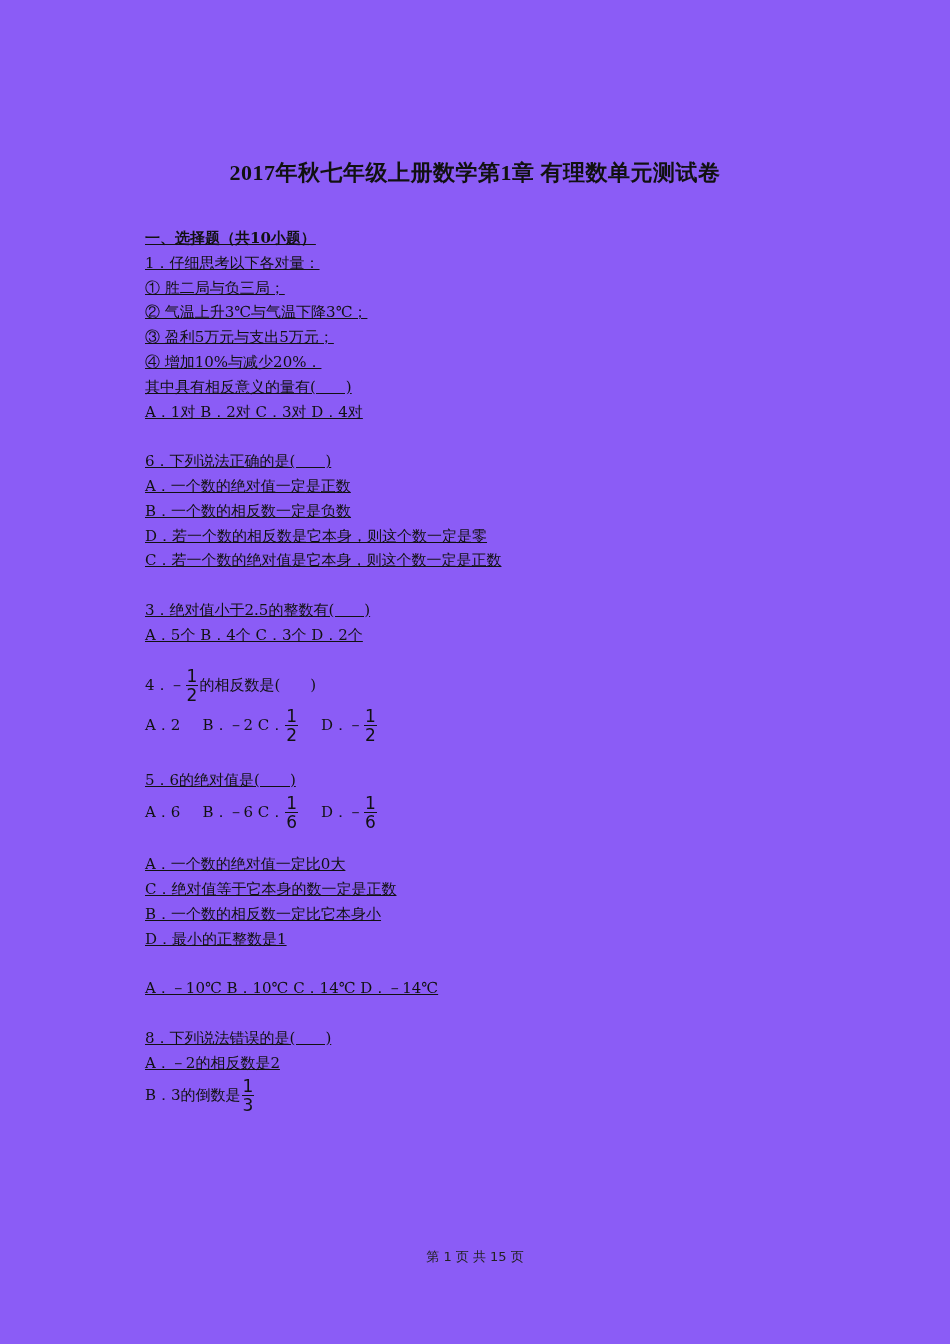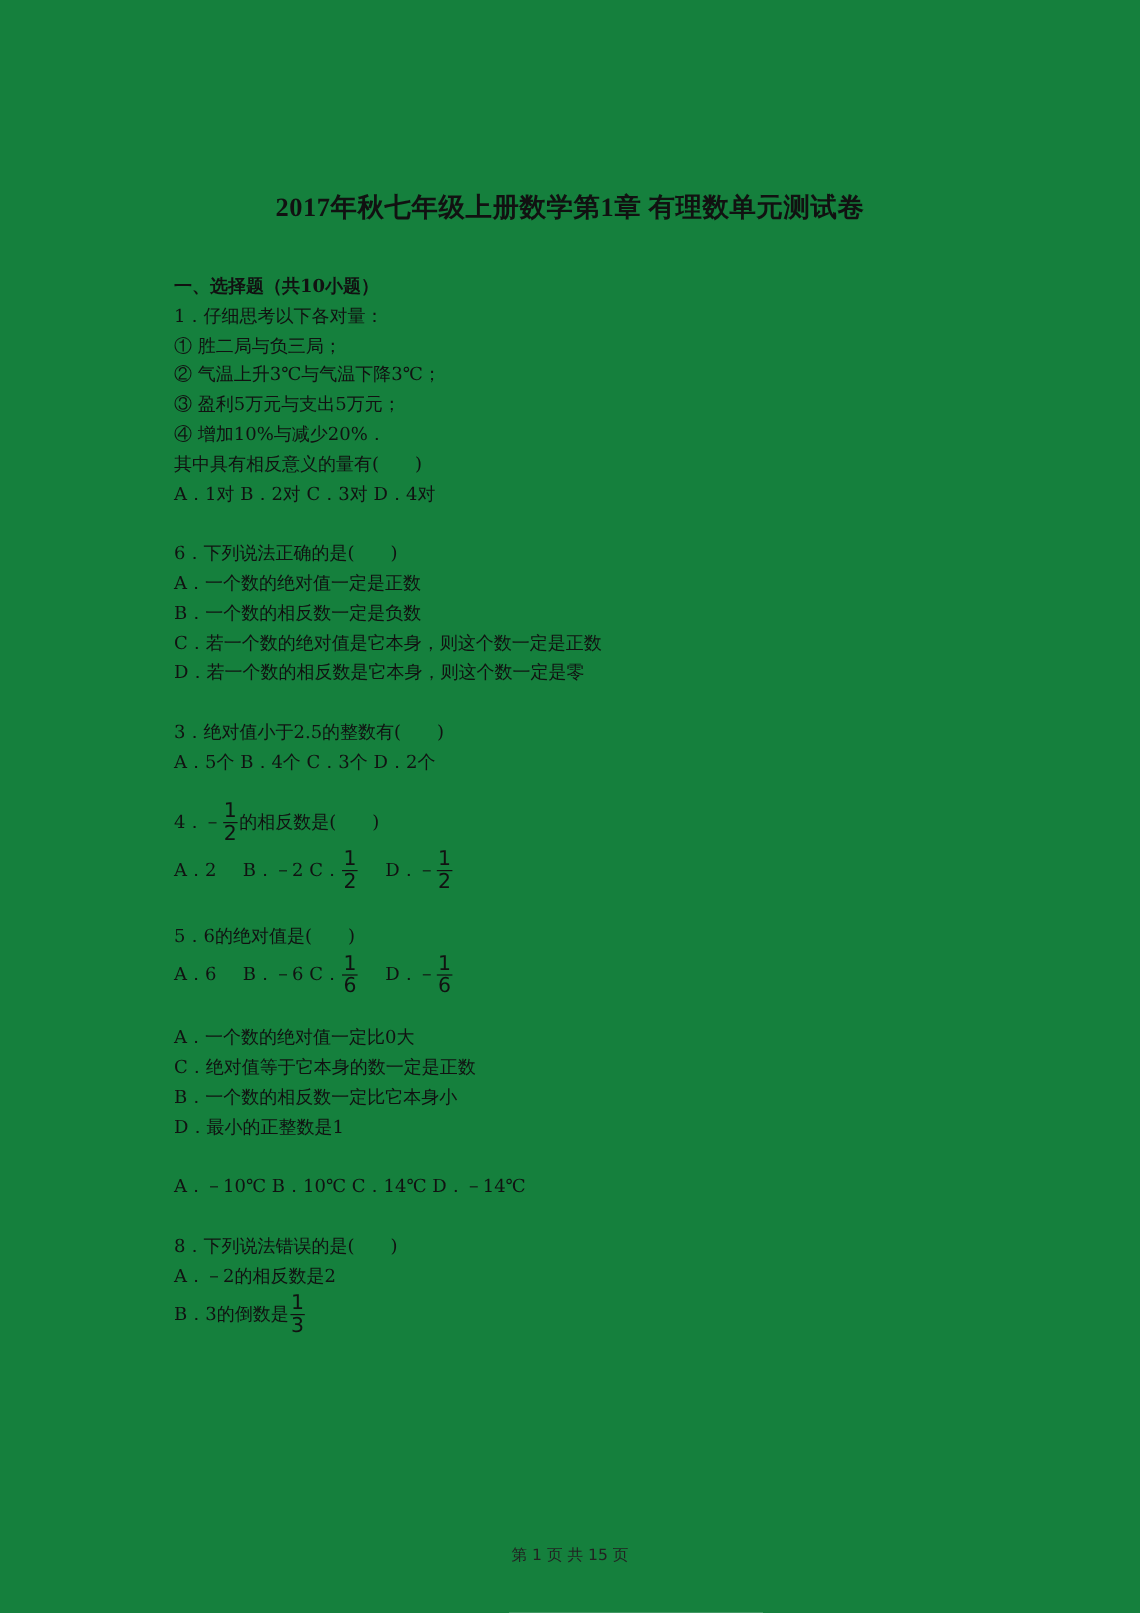--- a/index.html
+++ b/index.html
@@ -1,31 +1,31 @@
 <!DOCTYPE html>
 <html><head>
 <meta charset="utf-8">
 <style>
   html, body { margin: 0; padding: 0; background: #ffffff; }
   body { width: 950px; height: 1344px; position: relative; overflow: hidden;
          font-family: "DejaVu Serif", "Liberation Serif", serif; color: #111; }
-  .page { position: absolute; left: 0; top: 0; width: 950px; height: 1344px; background: #15803d; }
+  .page { position: absolute; left: 0; top: 0; width: 950px; height: 1344px; background: #8b5cf6; }
   .title { position: absolute; top: 158px; left: 0; width: 950px; text-align: center;
            font-size: 22px; font-weight: bold; font-family: "Liberation Serif", "DejaVu Serif", serif; letter-spacing: 0.5px; }
   .content { position: absolute; left: 145px; top: 226px; width: 700px; font-size: 15px; line-height: 24.8px; }
   .section { font-weight: bold; font-size: 15px; }
-  .line { white-space: nowrap; height: 24.8px; }
+  .line { white-space: nowrap; height: 24.8px; text-decoration: underline; }
   .gap { height: 24.8px; }
   .frac { display: inline-flex; flex-direction: column; align-items: center; vertical-align: middle;
           font-family: "DejaVu Sans", "Liberation Sans", sans-serif; font-size: 17px; line-height: 18px; margin: 0 1px; }
   .frac .num { border-bottom: 1px solid #111; padding: 0 1px; }
   .frac .den { padding: 0 1px; }
   .fracline { height: 40px; display: flex; align-items: center; white-space: nowrap; }
   .footer { position: absolute; top: 1248px; left: 0; width: 950px; text-align: center; font-size: 13px;
-            font-family: "DejaVu Sans", "Liberation Sans", sans-serif; color: #222; margin-top: 39px; }
+            font-family: "DejaVu Sans", "Liberation Sans", sans-serif; color: #222; }
   .sp { display: inline-block; width: 22px; }
 </style>
 </head>
 <body>
 
 <div class="page">
   <div class="title">2017年秋七年级上册数学第1章 有理数单元测试卷</div>
 
   <div class="content">
     <div class="line section">一、选择题（共10小题）</div>
@@ -38,22 +38,22 @@
       <div class="line">④ 增加10%与减少20%．</div>
       <div class="line">其中具有相反意义的量有(　　)</div>
       <div class="line">A．1对  B．2对  C．3对  D．4对</div>
     </div>
     <div class="gap"></div>
 
     <div>
       <div class="line">6．下列说法正确的是(　　)</div>
       <div class="line">A．一个数的绝对值一定是正数</div>
       <div class="line">B．一个数的相反数一定是负数</div>
+      <div class="line">D．若一个数的相反数是它本身，则这个数一定是零</div>
       <div class="line">C．若一个数的绝对值是它本身，则这个数一定是正数</div>
-      <div class="line">D．若一个数的相反数是它本身，则这个数一定是零</div>
     </div>
     <div class="gap"></div>
 
     <div>
       <div class="line">3．绝对值小于2.5的整数有(　　)</div>
       <div class="line">A．5个  B．4个  C．3个  D．2个</div>
     </div>
     <div style="height:18px"></div>
 
     <div>

